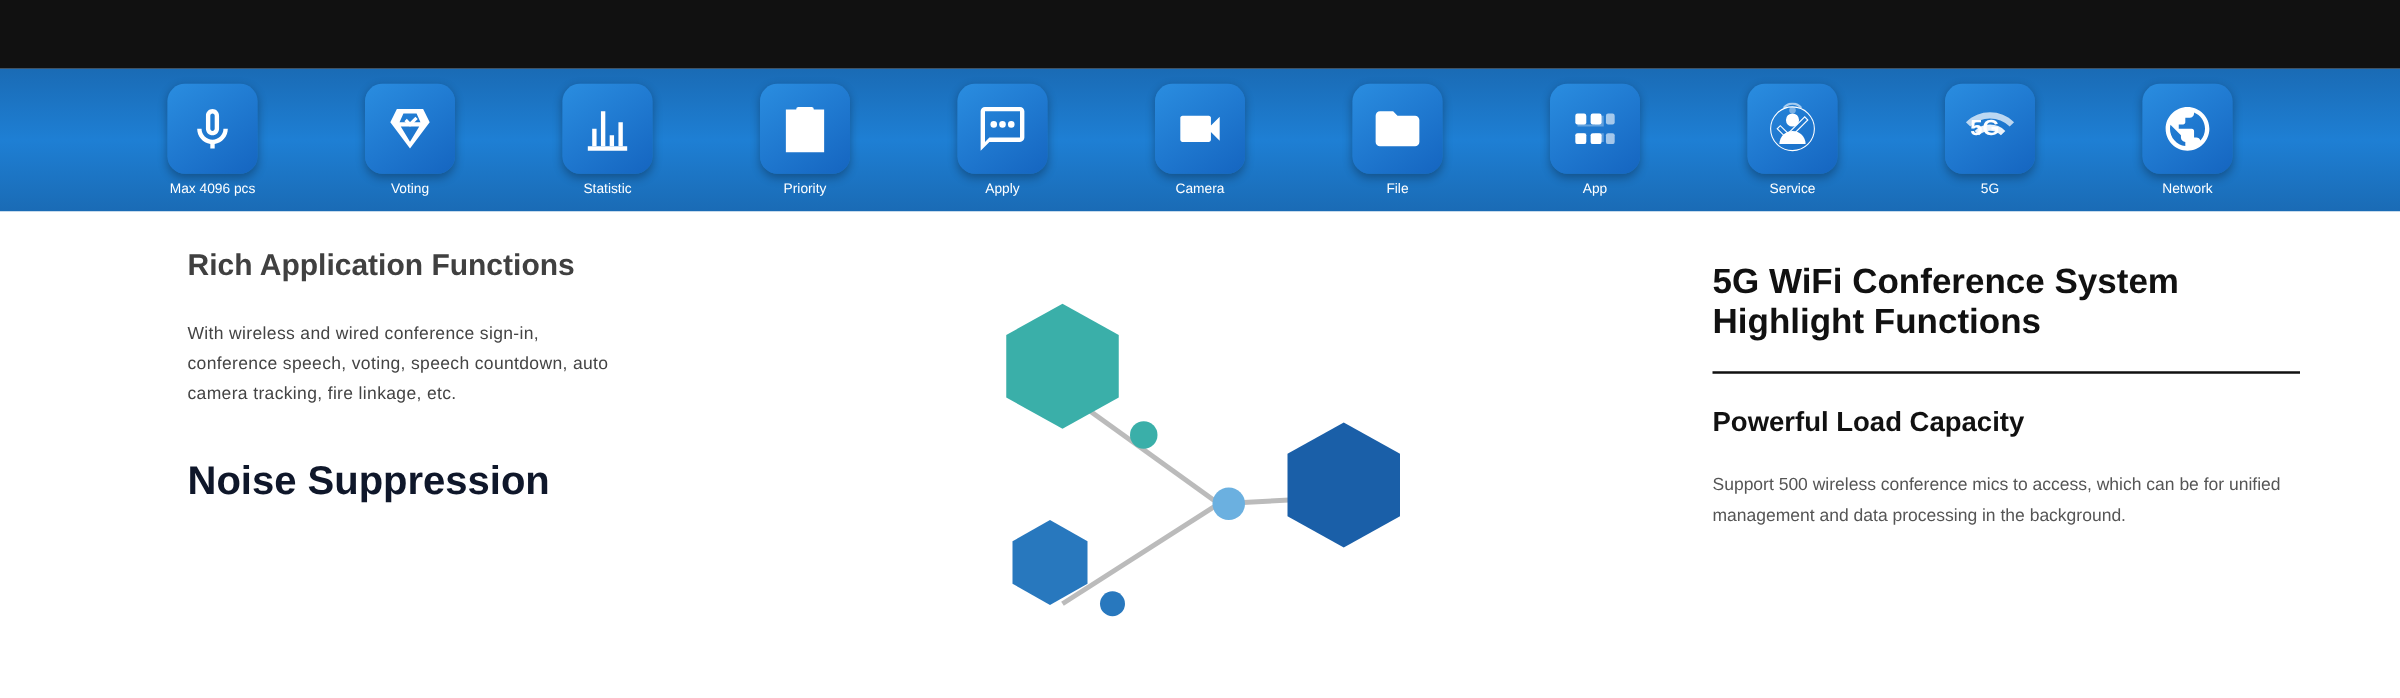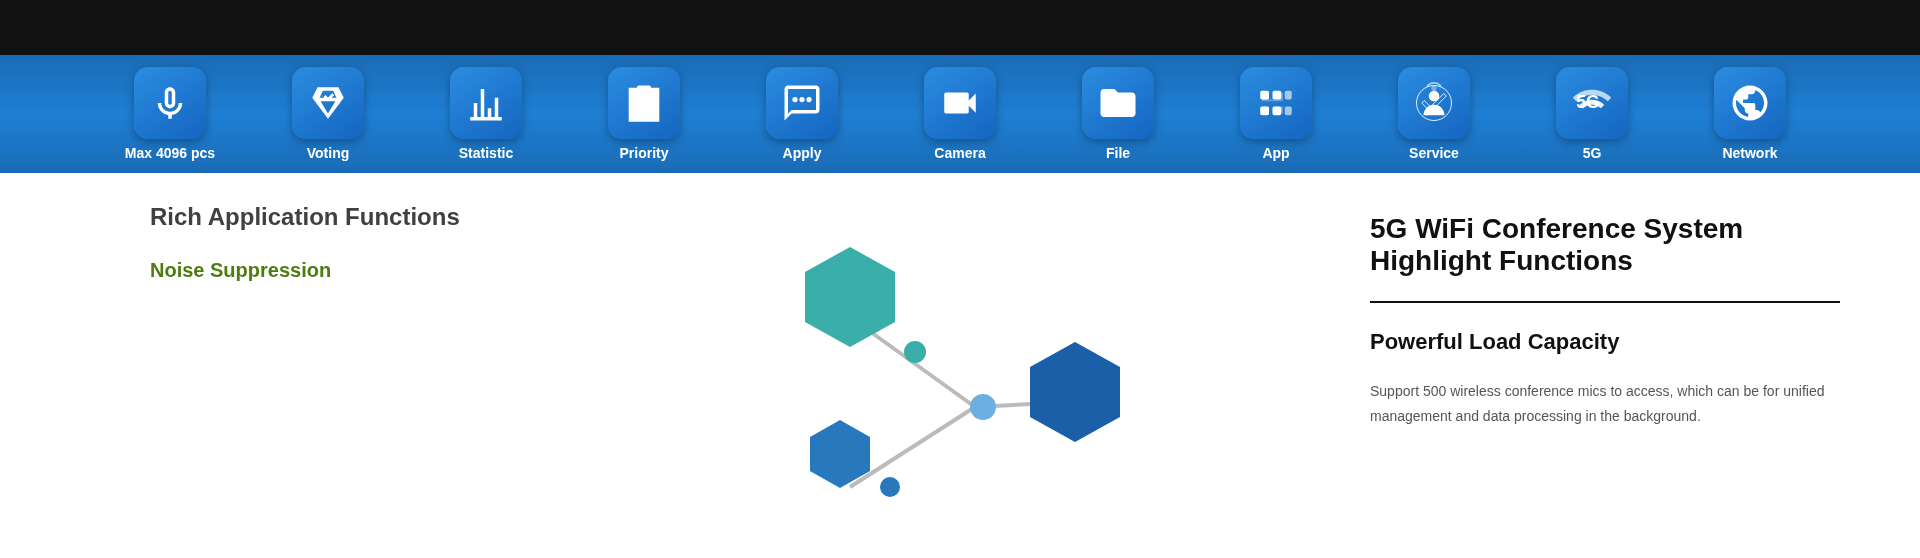--- a/index.html
+++ b/index.html
@@ -50,22 +50,22 @@
     }
 
     .toolbar-icon-box svg {
       width: 42px;
       height: 42px;
       fill: white;
     }
 
     .toolbar-label {
       color: white;
-      font-size: 14px;
-      font-weight: 700;
+      font-size: 11px;
+      font-weight: 400;
       white-space: nowrap;
     }
 
     
     .content-area {
       display: flex;
       width: 100%;
       height: calc(558px - 55px - 106px);
       padding: 30px 0 0 0;
     }
@@ -85,23 +85,24 @@
     }
 
     .section-text {
       font-size: 14px;
       color: #444;
       line-height: 1.7;
       letter-spacing: 0.02em;
     }
 
     .noise-title {
-      font-size: 20px;
+      font-size: 32px;
       font-weight: 900;
-      color: #4d7c0f;
+      color: #0f172a;
+      margin-top: 40px;
     }
 
     
     .middle-section {
       flex: 1;
       position: relative;
       display: flex;
       align-items: center;
       justify-content: center;
     }
@@ -271,20 +272,24 @@
     </div>
     <span class="toolbar-label">Network</span>
   </div>
 
 </div>
 
 <div class="content-area">
 
   <div class="left-section">
     <h2 class="section-title">Rich Application Functions</h2>
+    <p class="section-text">With wireless and wired conference
+sign-in, conference speech, voting,
+speech countdown, auto camera
+tracking, fire linkage, etc.</p>
     <h2 class="noise-title">Noise Suppression</h2>
   </div>
 
   <div class="middle-section">
     <div class="hex-graphic">
       <svg width="420" height="340" viewBox="0 0 420 340">
 
         <line x1="115" y1="100" x2="240" y2="190" stroke="#bbb" stroke-width="4"></line>
         <line x1="115" y1="270" x2="240" y2="190" stroke="#bbb" stroke-width="4"></line>
         <line x1="240" y1="190" x2="335" y2="185" stroke="#bbb" stroke-width="4"></line>

